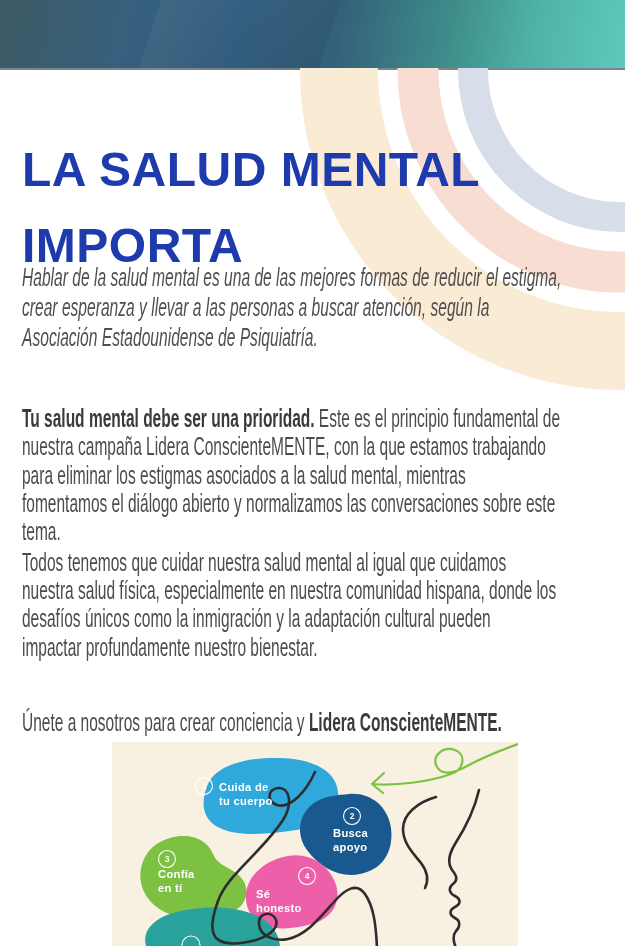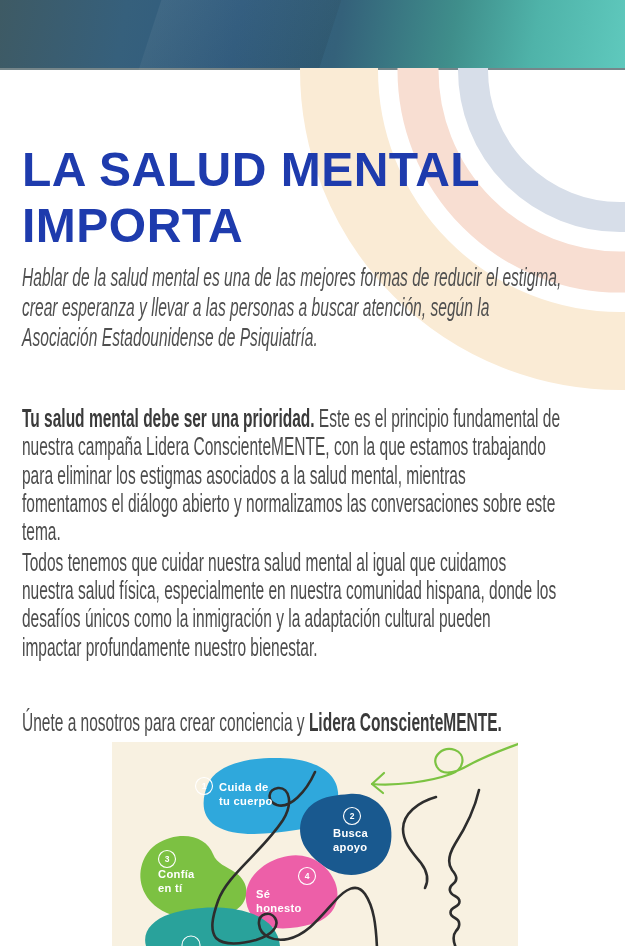--- a/index.html
+++ b/index.html
@@ -20,22 +20,22 @@
     transform:skewX(-18deg);
   }
   
   .arcs{
     position:absolute;top:68px;left:0;width:625px;height:390px;
     overflow:hidden;pointer-events:none;
   }
   
   .content{position:absolute;top:0;left:0;width:625px;height:946px;}
   .h1{
-    position:absolute;left:22px;top:142px;width:580px;
-    font-size:48px;line-height:56px;font-weight:bold;
+    position:absolute;left:22px;top:132px;width:580px;
+    font-size:48px;line-height:76px;font-weight:bold;
     letter-spacing:0.5px;color:#1E3BAD;white-space:pre-line;
   }
   .condense{transform-origin:left top;}
   .lead{
     position:absolute;left:22px;top:262px;width:1000px;
     font-size:26px;line-height:30px;font-style:italic;color:#4F4F4F;
     white-space:pre-line;transform:scaleX(0.60);
   }
   .para{
     position:absolute;left:22px;width:1000px;

